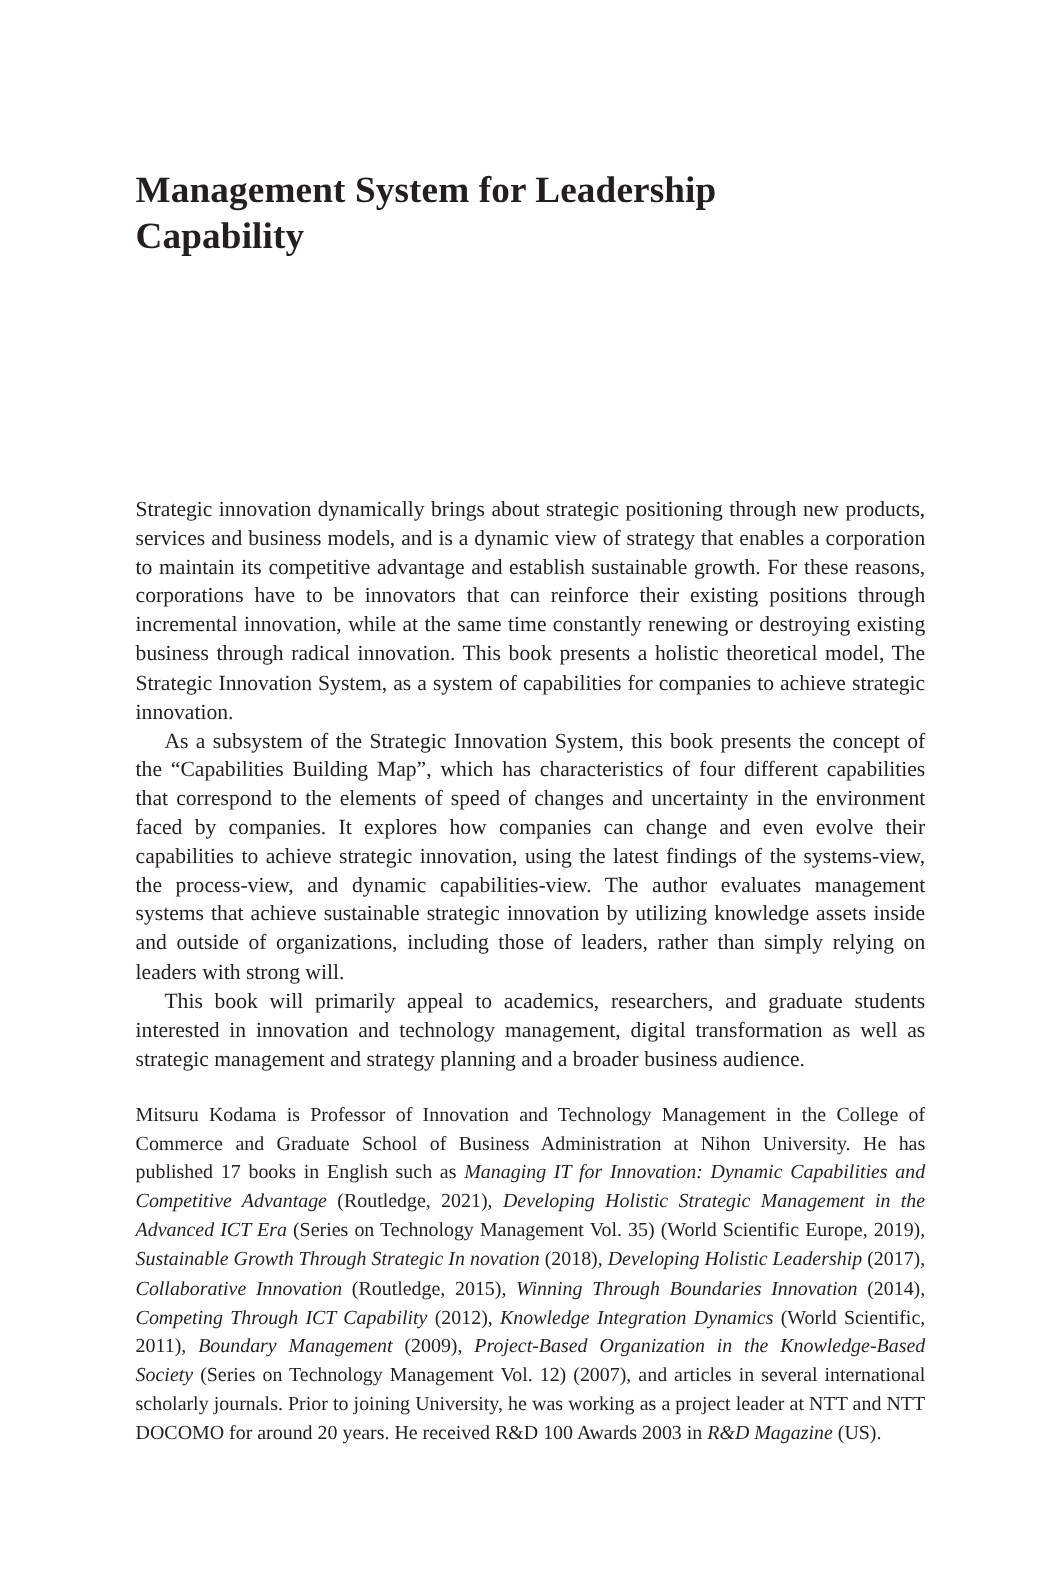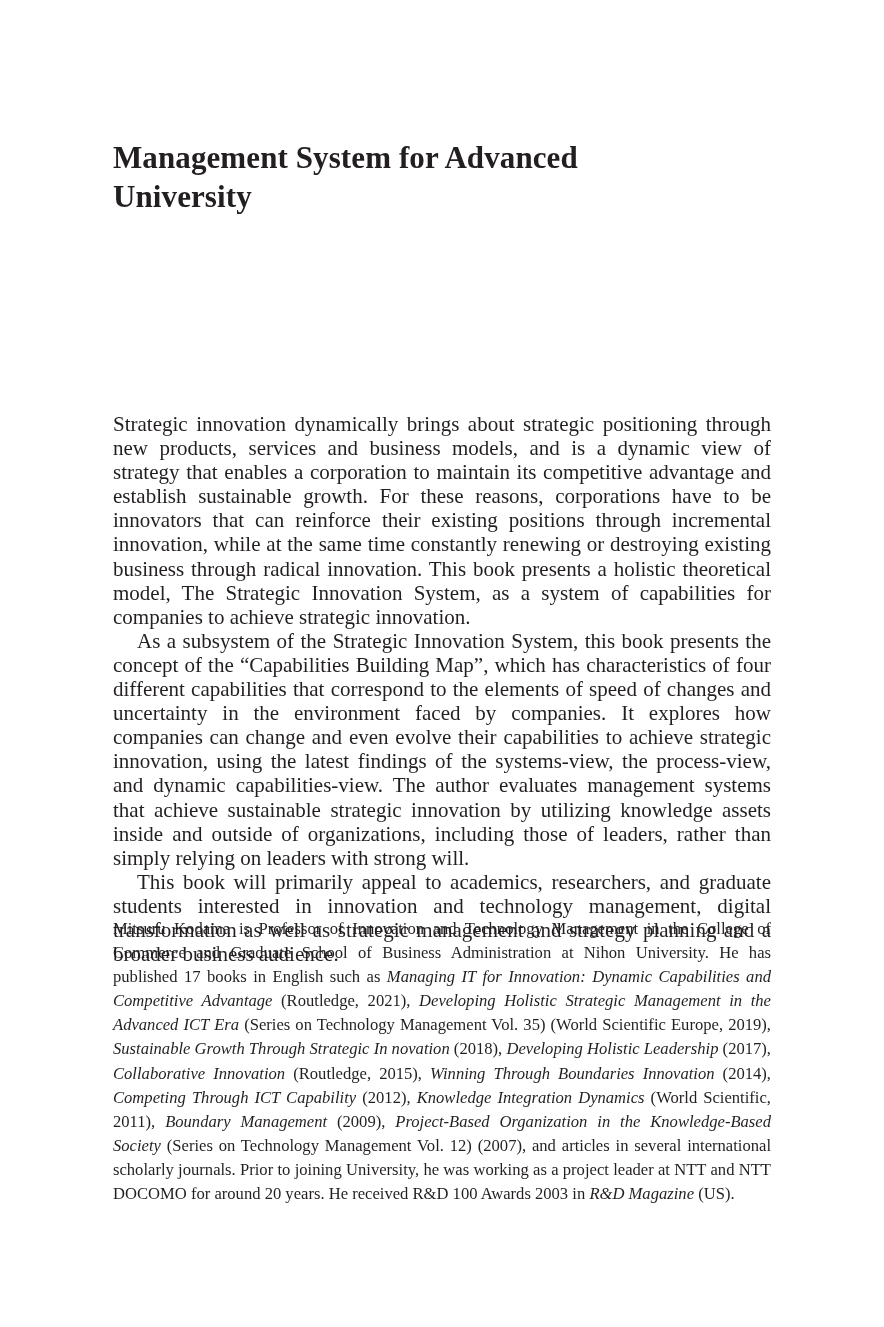--- a/index.html
+++ b/index.html
@@ -3,35 +3,35 @@
 <meta charset="utf-8">
 <style>
   html, body { margin: 0; padding: 0; background: #ffffff; }
   body { width: 884px; height: 1327px; position: relative; overflow: hidden;
          font-family: "Liberation Serif", "DejaVu Serif", serif; color: #231f20; }
   .page { position: absolute; left: 0; top: 0; width: 884px; height: 1327px; }
   .title { position: absolute; left: 113px; top: 138px; width: 660px; margin: 0;
            font-family: "Liberation Serif", serif; font-weight: bold; font-size: 31px;
            line-height: 39px; color: #231f20; letter-spacing: 0.1px; }
   .body { position: absolute; left: 113px; top: 412px; width: 658px;
-          font-size: 21px; line-height: 24.1px; }
+          font-size: 18px; line-height: 24.1px; }
   .para { margin: 0; text-align: justify; text-align-last: left; }
   .para.indent { text-indent: 24px; }
   .bio { position: absolute; left: 113px; top: 917px; width: 658px;
          font-size: 16.6px; line-height: 24.1px; }
   .it { font-style: italic; }
   .b { font-weight: normal; }
 </style>
 </head>
 <body>
 
 <div class="page">
   <h1 class="title">
-    <span>Management System for Advanced</span><br>
-    <span>University</span>
+    <span>Management System for Leadership</span><br>
+    <span>Capability</span>
   </h1>
 
   <div class="body">
     <p class="para"><span>Strategic innovation dynamically brings about strategic positioning through new products, services and business models, and is a dynamic view of strategy that enables a corporation to maintain its competitive advantage and establish sustainable growth. For these reasons, corporations have to be innovators that can reinforce their existing positions through incremental innovation, while at the same time constantly renewing or destroying existing business through radical innovation. This book presents a holistic theoretical model, The Strategic Innovation System, as a system of capabilities for companies to achieve strategic innovation.</span></p>
     <p class="para indent"><span>As a subsystem of the Strategic Innovation System, this book presents the concept of the “Capabilities Building Map”, which has characteristics of four different capabilities that correspond to the elements of speed of changes and uncertainty in the environment faced by companies. It explores how companies can change and even evolve their capabilities to achieve strategic innovation, using the latest findings of the systems-view, the process-view, and dynamic capabilities-view. The author evaluates management systems that achieve sustainable strategic innovation by utilizing knowledge assets inside and outside of organizations, including those of leaders, rather than simply relying on leaders with strong will.</span></p>
     <p class="para indent"><span>This book will primarily appeal to academics, researchers, and graduate students interested in innovation and technology management, digital transformation as well as strategic management and strategy planning and a broader business audience.</span></p>
   </div>
 
   <div class="bio">
     <p class="para"><span class="b">Mitsuru Kodama</span><span> is Professor of Innovation and Technology Management in the College of Commerce and Graduate School of Business Administration at Nihon University. He has published 17 books in English such as </span><span class="it">Managing IT for Innovation: Dynamic Capabilities and Competitive Advantage</span><span> (Routledge, 2021), </span><span class="it">Developing Holistic Strategic Management in the Advanced ICT Era</span><span> (Series on Technology Management Vol. 35) (World Scientific Europe, 2019), </span><span class="it">Sustainable Growth Through Strategic In novation</span><span> (2018), </span><span class="it">Developing Holistic Leadership</span><span> (2017), </span><span class="it">Collaborative Innovation</span><span> (Routledge, 2015), </span><span class="it">Winning Through Boundaries Innovation</span><span> (2014), </span><span class="it">Competing Through ICT Capability</span><span> (2012), </span><span class="it">Knowledge Integration Dynamics</span><span> (World Scientific, 2011), </span><span class="it">Boundary Management</span><span> (2009), </span><span class="it">Project-Based Organization in the Knowledge-Based Society</span><span> (Series on Technology Management Vol. 12) (2007), and articles in several international scholarly journals. Prior to joining University, he was working as a project leader at NTT and NTT DOCOMO for around 20 years. He received R&amp;D 100 Awards 2003 in </span><span class="it">R&amp;D Magazine</span><span> (US).</span></p>

